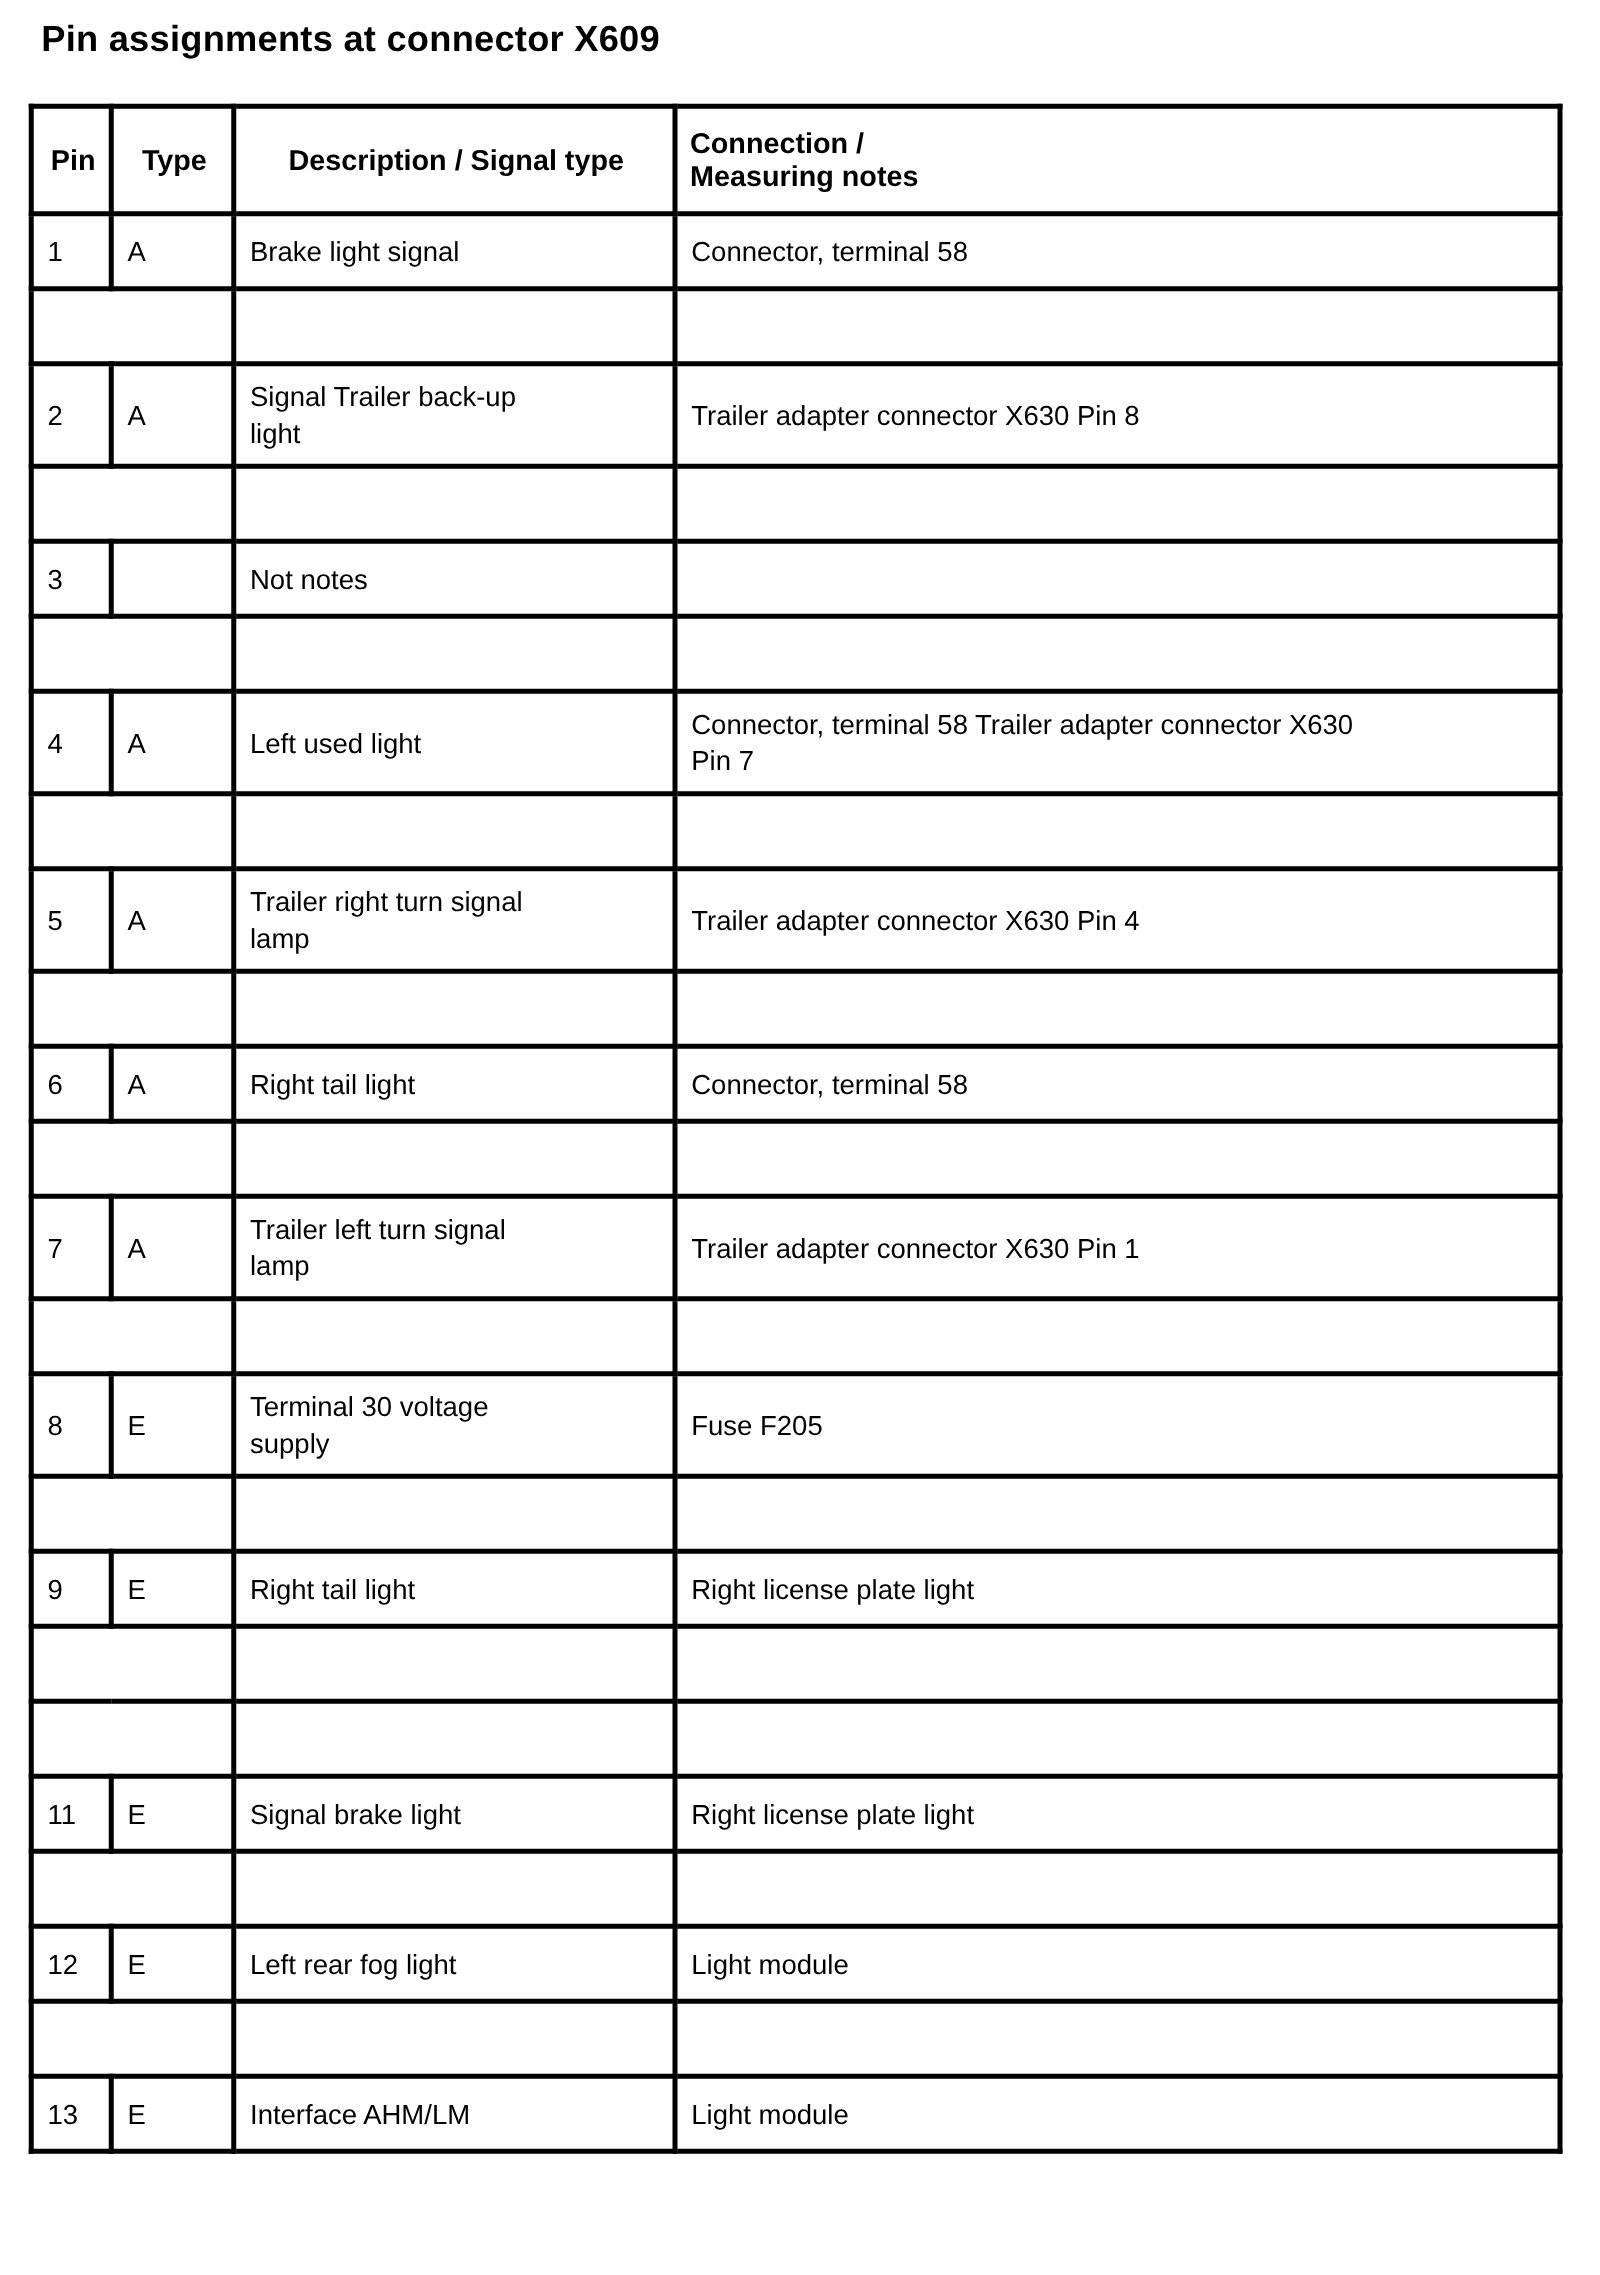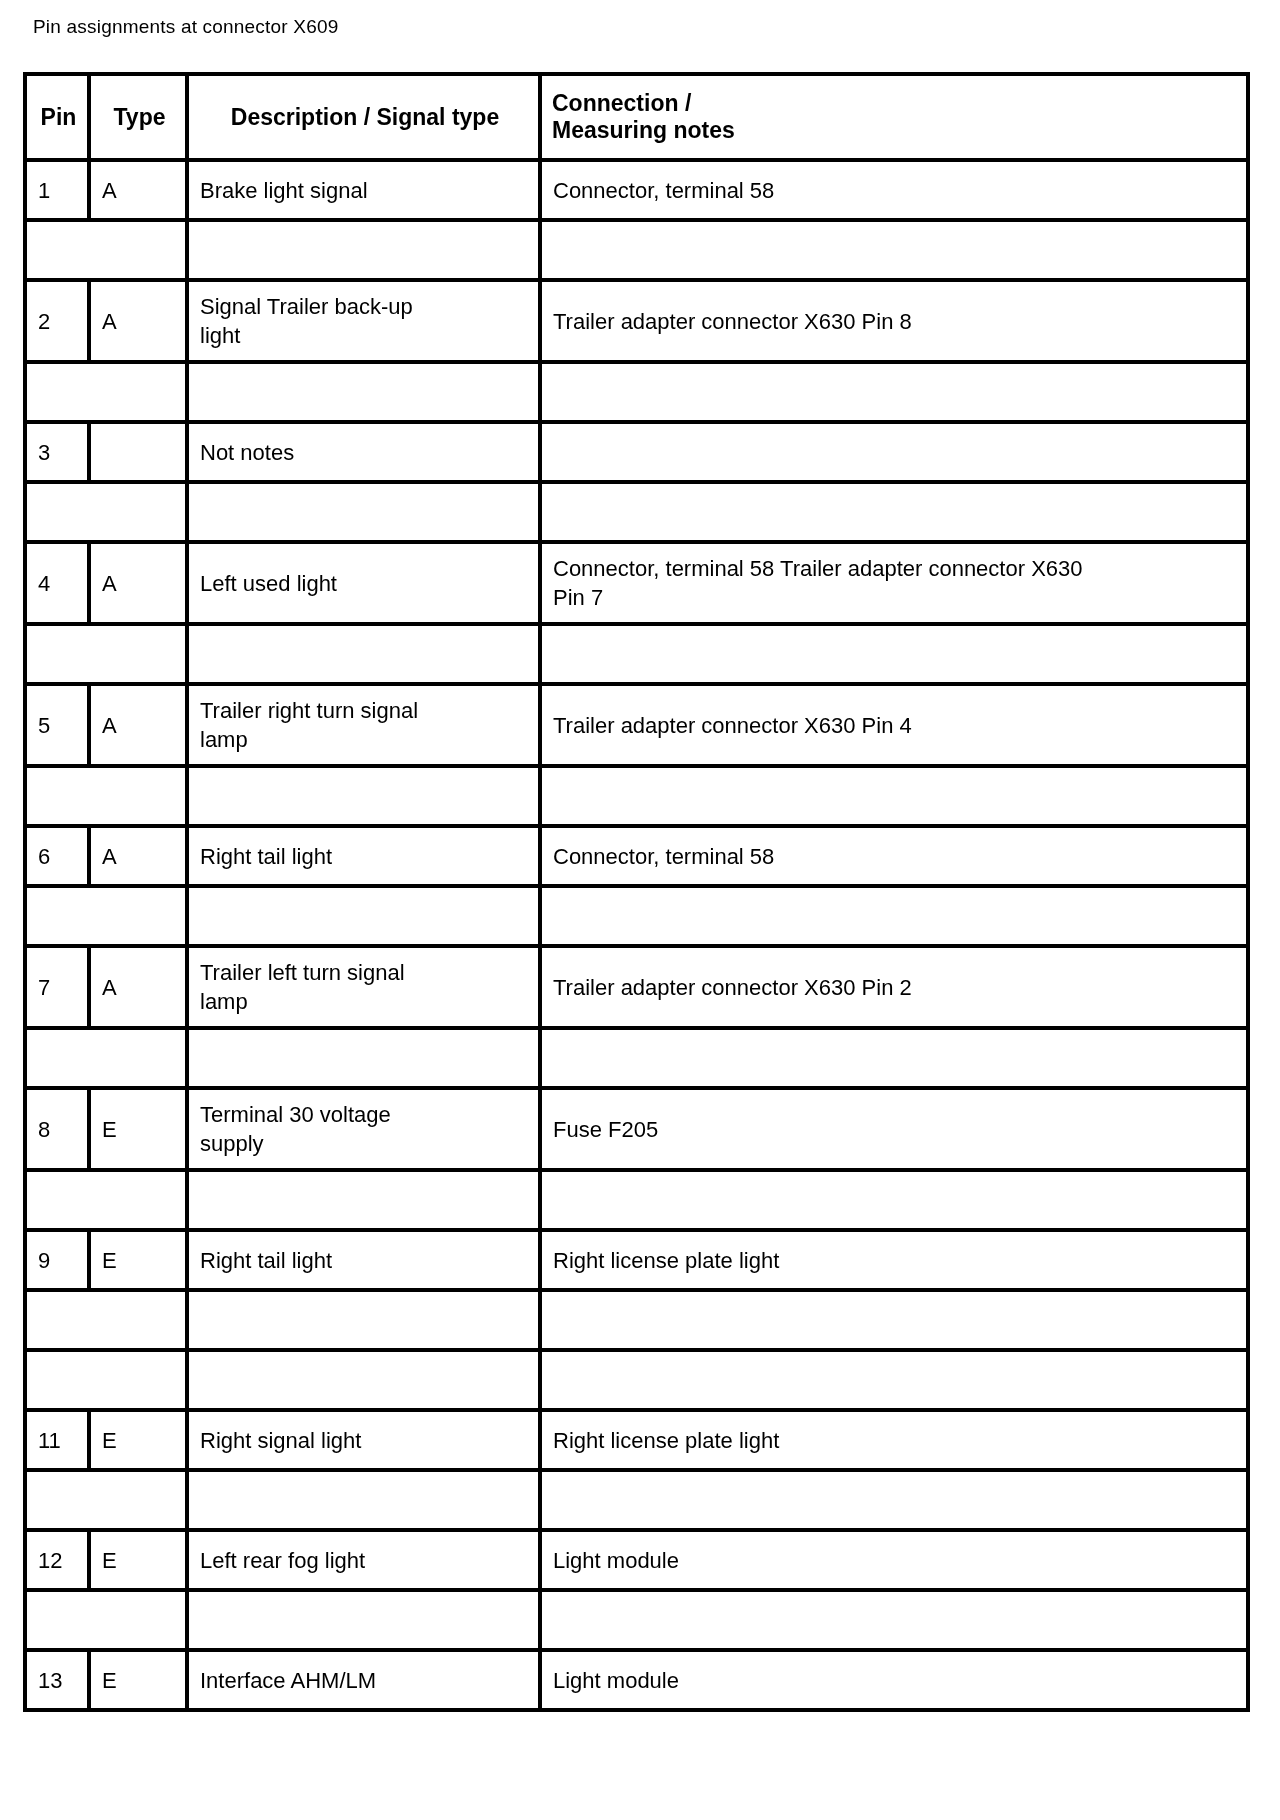--- a/index.html
+++ b/index.html
@@ -9,22 +9,22 @@
     color: #000000;
     font-family: "Liberation Sans", sans-serif;
   }
   .page {
     width: 1280px;
     height: 1820px;
     background: #ffffff;
     overflow: hidden;
   }
   .doc-title {
-    font-size: 19px;
-    font-weight: normal;
+    font-size: 29px;
+    font-weight: bold;
     margin: 0;
     padding: 16px 0 0 33px;
     letter-spacing: 0.2px;
   }
   table.pin-table {
     border-collapse: collapse;
     table-layout: fixed;
     width: 1223px;
     margin: 34px 0 0 23px;
     background: #ffffff;
@@ -154,21 +154,21 @@
         <tr class="spacer-row">
           <td colspan="2"></td>
           <td></td>
           <td></td>
         </tr>
         <tr class="data-row">
           <td class="pin-col">7</td>
           <td class="type-col">A</td>
           <td class="desc-col">Trailer left turn signal
 lamp</td>
-          <td class="conn-col">Trailer adapter connector X630 Pin 2</td>
+          <td class="conn-col">Trailer adapter connector X630 Pin 1</td>
         </tr>
         <tr class="spacer-row">
           <td colspan="2"></td>
           <td></td>
           <td></td>
         </tr>
         <tr class="data-row">
           <td class="pin-col">8</td>
           <td class="type-col">E</td>
           <td class="desc-col">Terminal 30 voltage
@@ -192,21 +192,21 @@
           <td></td>
         </tr>
         <tr class="spacer-row">
           <td colspan="2"></td>
           <td></td>
           <td></td>
         </tr>
         <tr class="data-row">
           <td class="pin-col">11</td>
           <td class="type-col">E</td>
-          <td class="desc-col">Right signal light</td>
+          <td class="desc-col">Signal brake light</td>
           <td class="conn-col">Right license plate light</td>
         </tr>
         <tr class="spacer-row">
           <td colspan="2"></td>
           <td></td>
           <td></td>
         </tr>
         <tr class="data-row">
           <td class="pin-col">12</td>
           <td class="type-col">E</td>

